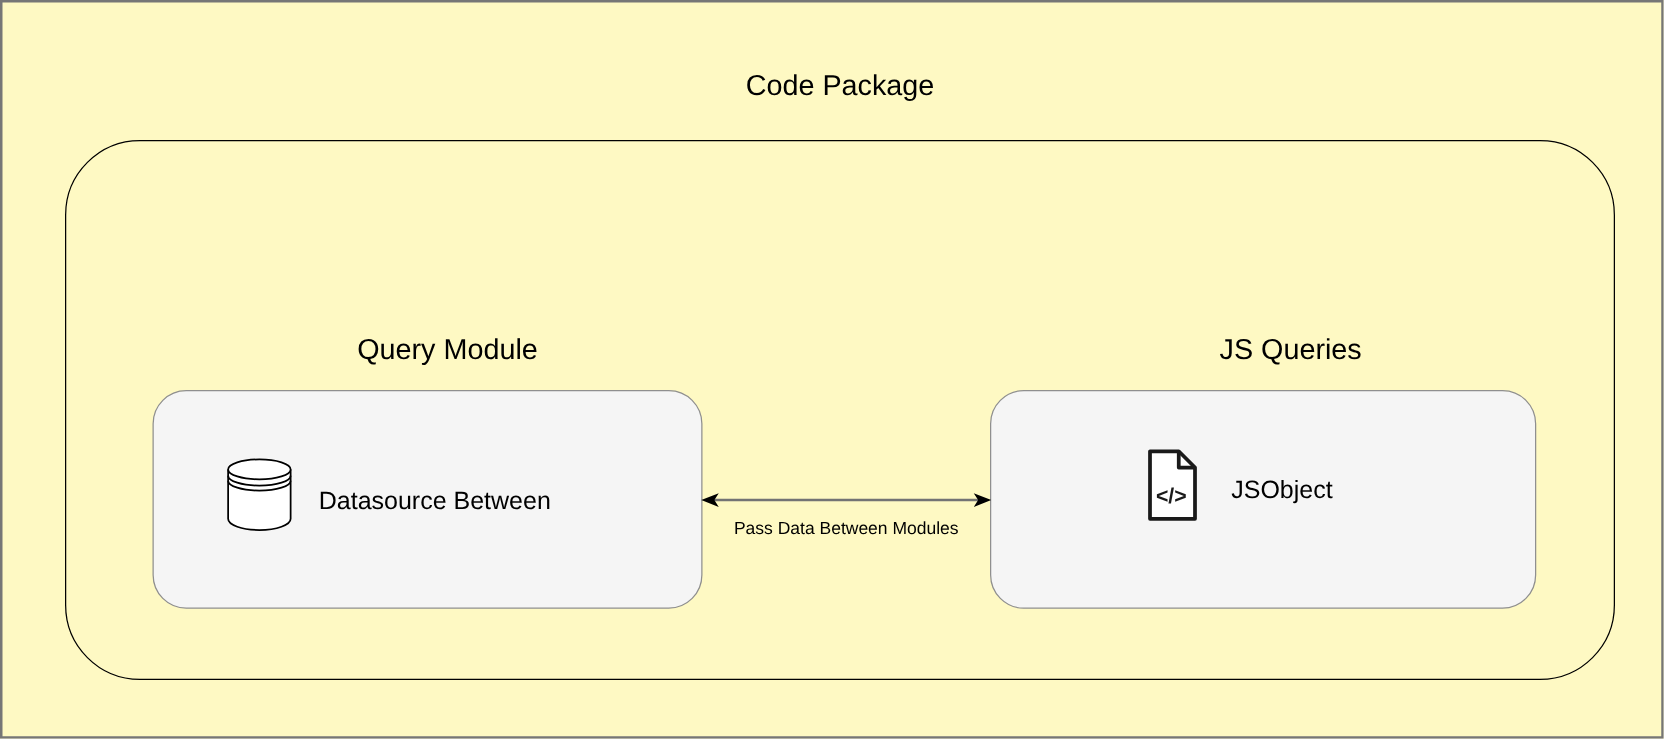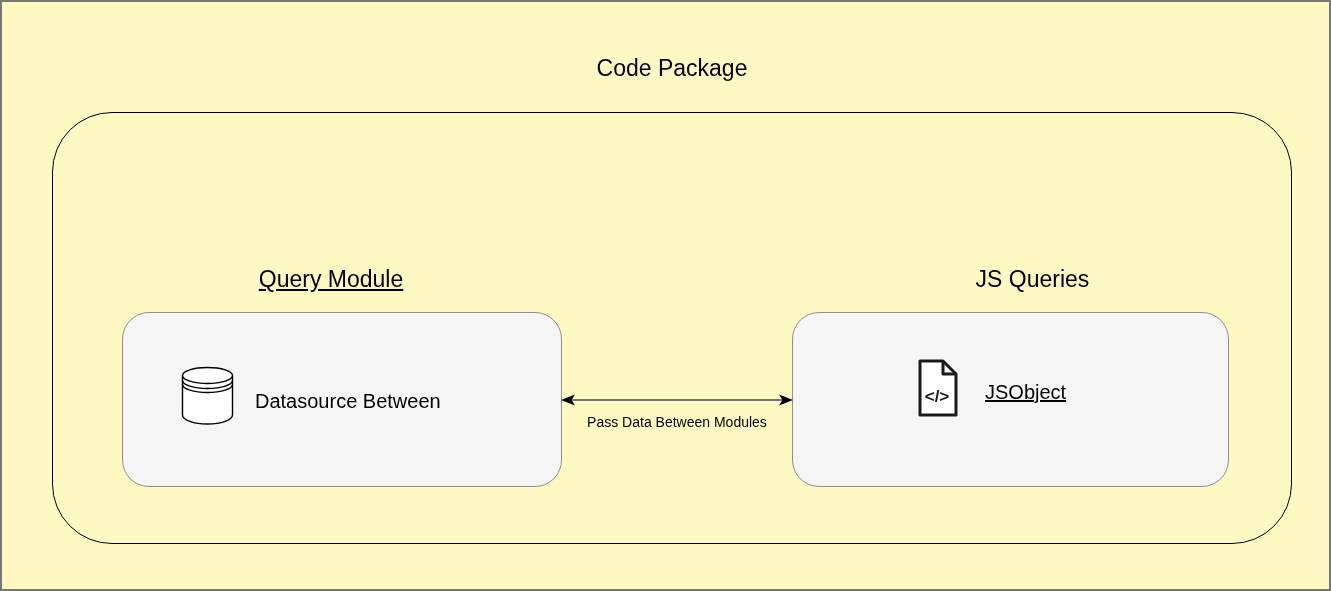--- a/index.html
+++ b/index.html
@@ -35,21 +35,21 @@
   }
 
   .module-label {
     position: absolute;
     top: 264px;
     text-align: center;
     font-size: 23px;
     line-height: 27px;
     color: #000;
   }
-  .module-label.query { left: 109px; width: 440px; text-decoration: underline; }
+  .module-label.query { left: 136px; width: 440px; }
   .module-label.js    { left: 812px; width: 437px; }
 
   .module-box {
     position: absolute;
     top: 310px;
     height: 175px;
     background: #f5f5f5;
     border: 1px solid #8f8f8f;
     border-radius: 27px;
   }
@@ -61,21 +61,21 @@
   .node-icon.code { left: 912px; top: 356px; }
 
   .node-label {
     position: absolute;
     font-size: 20px;
     line-height: 24px;
     color: #000;
     white-space: nowrap;
   }
   .node-label.query { left: 253px; top: 387px; }
-  .node-label.js    { left: 983px; top: 378px; text-decoration: underline; }
+  .node-label.js    { left: 983px; top: 378px; }
 
   .connector-svg { position: absolute; left: 556px; top: 388px; }
 
   .connector-label {
     position: absolute;
     left: 556px; top: 412px; width: 238px;
     text-align: center;
     font-size: 14px;
     line-height: 17px;
     color: #000;

